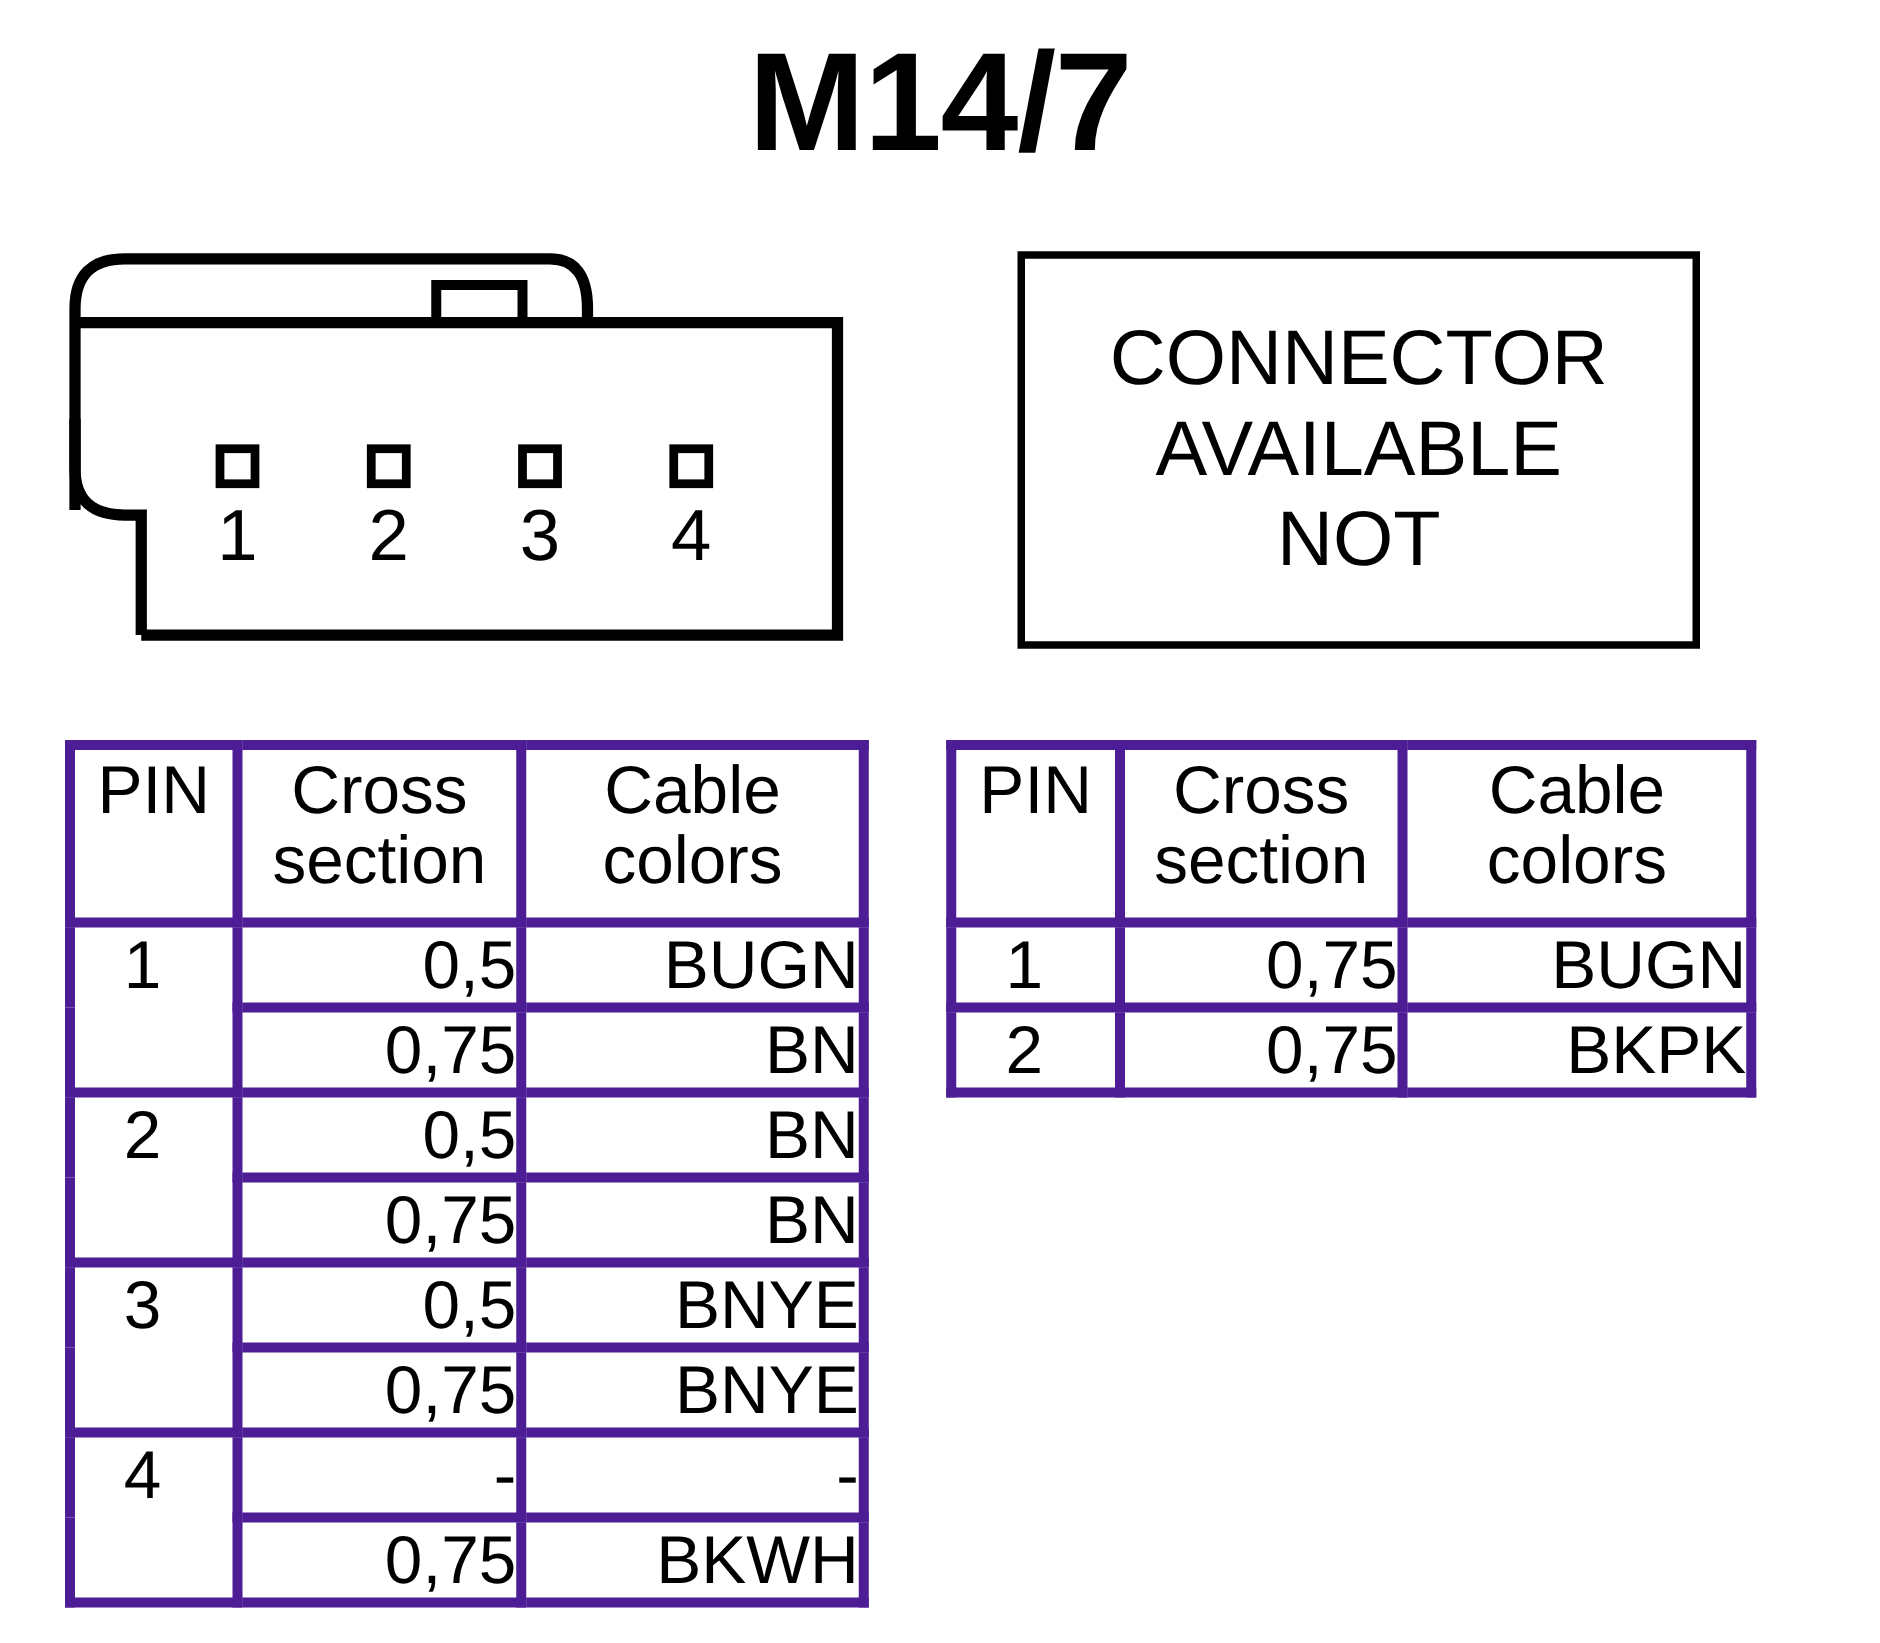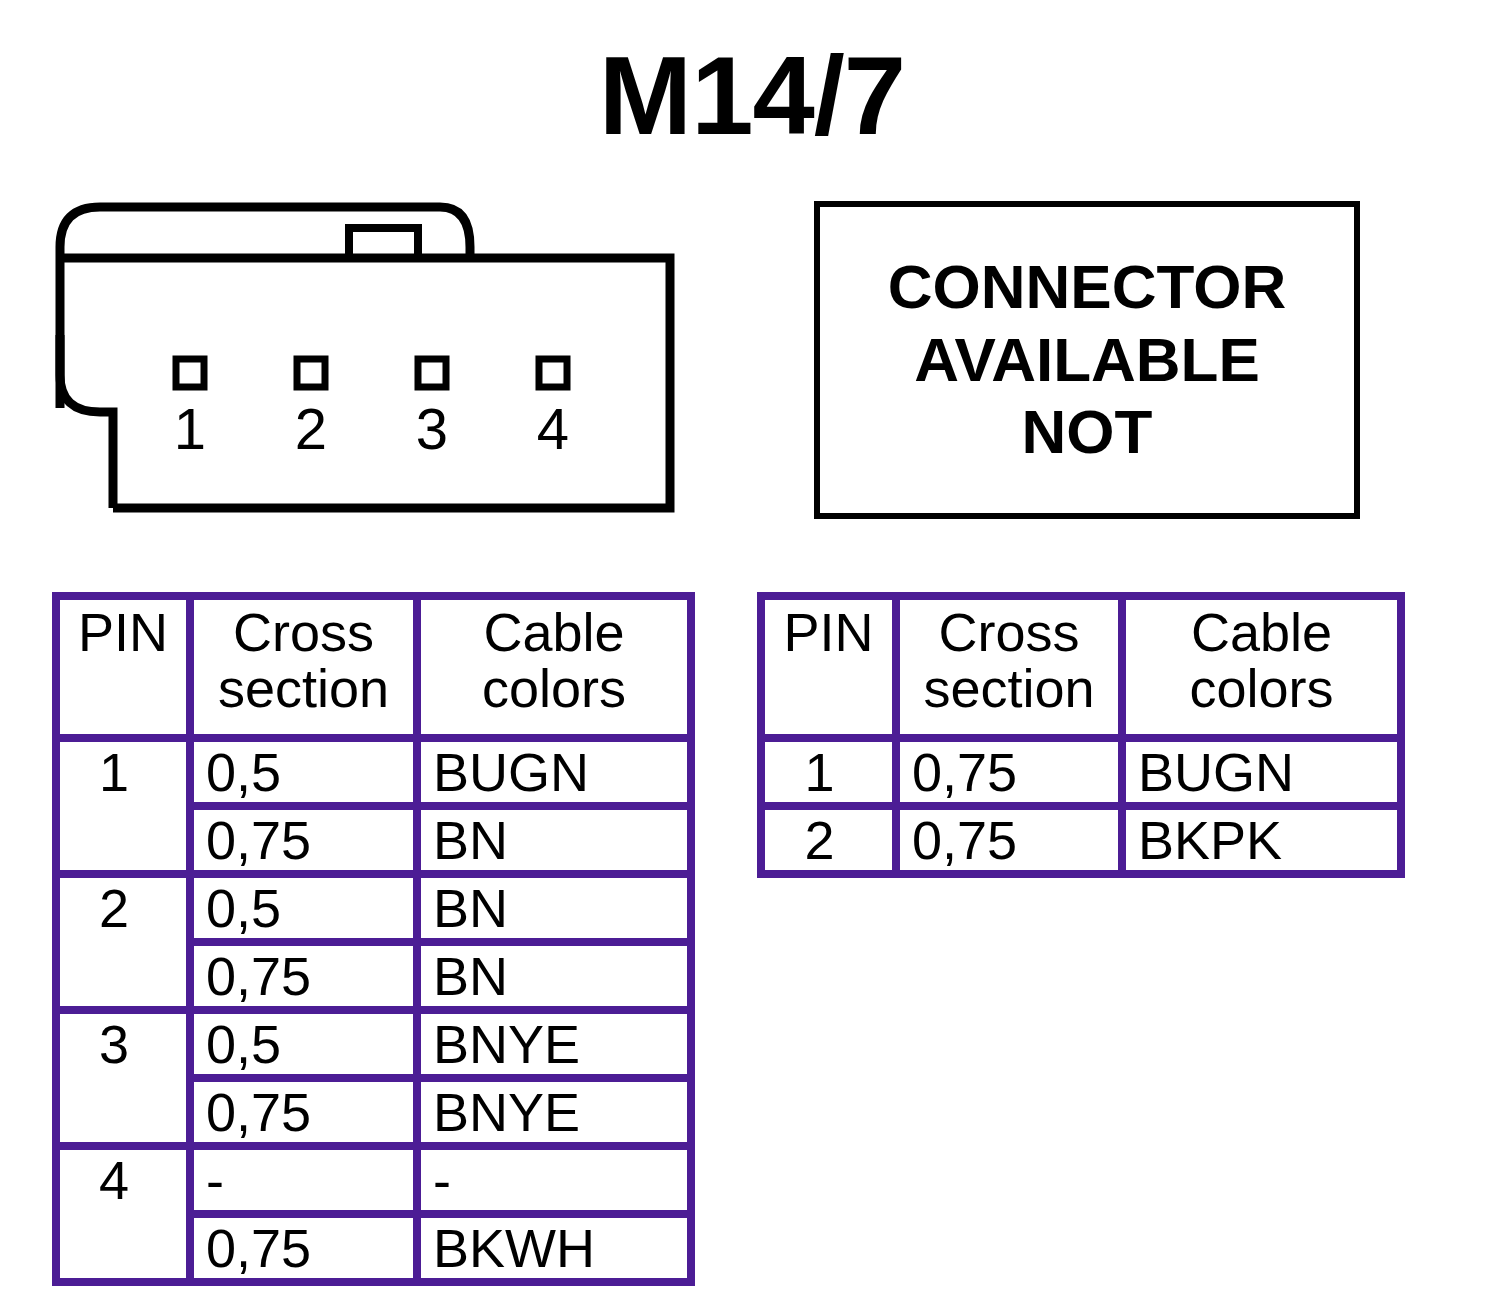--- a/index.html
+++ b/index.html
@@ -13,21 +13,21 @@
     position: relative;
     font-family: "Liberation Sans", sans-serif;
     color: #000000;
     overflow: hidden;
   }
 
   
   #page-title {
     position: absolute;
     left: 0;
-    top: 40px;
+    top: 26px;
     width: 1504px;
     text-align: center;
     font-size: 112px;
     font-weight: bold;
     line-height: 1;
     letter-spacing: -1px;
   }
 
   
   #connector-drawing {
@@ -57,21 +57,21 @@
     height: 318px;
     border: 6px solid #000000;
     box-sizing: border-box;
     display: flex;
     flex-direction: column;
     align-items: center;
     justify-content: center;
   }
   #notice-box .notice-line {
     font-size: 62px;
-    font-weight: bold;
+    font-weight: normal;
     line-height: 1.17;
     text-align: left;
     white-space: nowrap;
   }
 
   
   .pin-table {
     position: absolute;
     border-collapse: collapse;
     table-layout: fixed;
@@ -93,21 +93,21 @@
   .pin-table tbody td {
     height: 58px;
     padding-top: 2px;
   }
   .pin-table td.col-pin {
     text-align: center;
     padding-right: 18px;
   }
   .pin-table td.col-cross,
   .pin-table td.col-colors {
-    text-align: left;
+    text-align: right;
     padding-left: 12px;
   }
 
   
   #table-left {
     left: 52px;
     top: 592px;
     width: 635px;
   }
   #table-left .w-pin    { width: 134px; }

